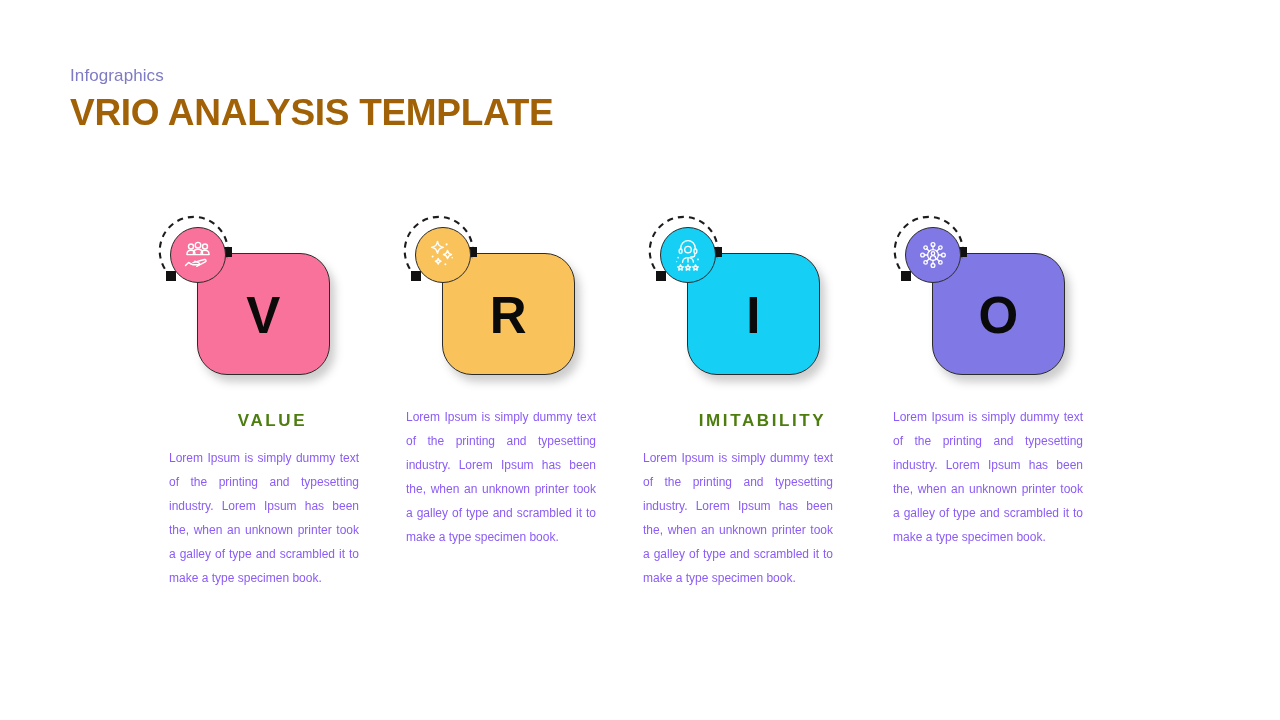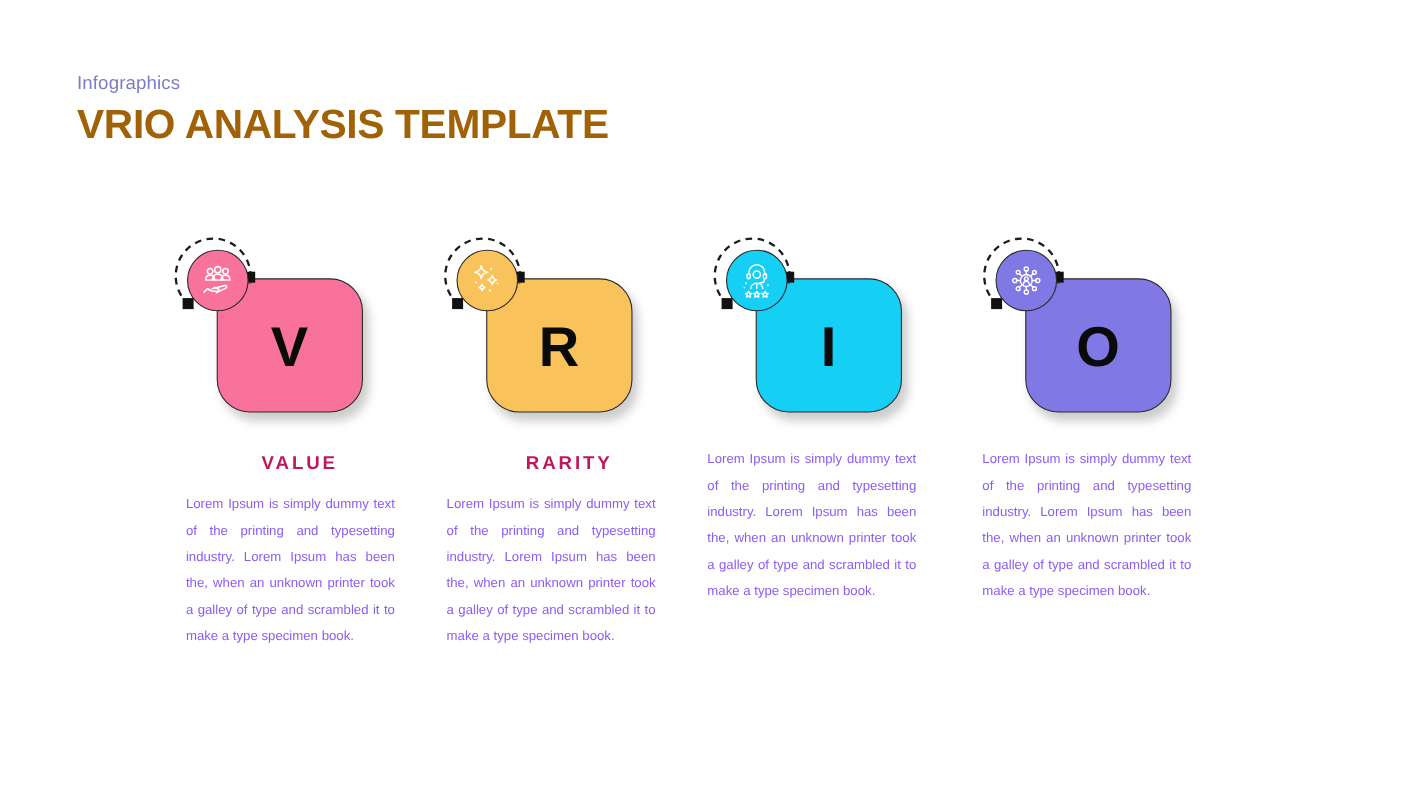--- a/index.html
+++ b/index.html
@@ -63,21 +63,21 @@
     width:56px; height:56px; border-radius:50%;
     border:1.3px solid #2b2b2b;
     display:flex; align-items:center; justify-content:center;
   }
   .badge svg { display:block; }
 
   
   .heading {
     margin-top:21px;
     text-align:center;
-    font-size:17px; font-weight:700; color:#be185d;
+    font-size:17px; font-weight:700; color:#4d7c0f;
     letter-spacing:2.6px;
     white-space:nowrap;
   }
   .body-text {
     margin-top:15px;
     width:190px;
     margin-left:auto; margin-right:auto;
     font-size:12px; line-height:24px;
     color:#8b5cf6;
     text-align:justify;
@@ -165,21 +165,20 @@
             <g fill="#ffffff">
               <circle cx="20.6" cy="6.4" r="1.05"></circle>
               <circle cx="6.6" cy="18.6" r="1.0"></circle>
               <circle cx="19.4" cy="26.2" r="1.0"></circle>
               <circle cx="26.2" cy="19.6" r="0.85"></circle>
             </g>
           </svg>
         </div>
       </div>
 
-      <div class="heading">RARITY</div>
       <div class="body-text">Lorem Ipsum is simply dummy text of the printing and typesetting industry. Lorem Ipsum has been the, when an unknown printer took a galley of type and scrambled it to make a type specimen book.</div>
     </div>
 
     <div class="col col-2">
       <div class="shape-wrap">
 
         <div class="card" style="background: rgb(22, 207, 245);">
           <div class="letter">I</div>
         </div>
 
@@ -207,20 +206,21 @@
             </g>
             <g fill="#ffffff">
               <circle cx="7.2" cy="19.6" r="0.95"></circle>
               <circle cx="27" cy="21.4" r="0.95"></circle>
               <circle cx="5.6" cy="23.6" r="0.7"></circle>
             </g>
           </svg>
         </div>
       </div>
 
+      <div class="heading">IMITABILITY</div>
       <div class="body-text">Lorem Ipsum is simply dummy text of the printing and typesetting industry. Lorem Ipsum has been the, when an unknown printer took a galley of type and scrambled it to make a type specimen book.</div>
     </div>
 
     <div class="col col-3">
       <div class="shape-wrap">
 
         <div class="card" style="background: rgb(128, 120, 229);">
           <div class="letter">O</div>
         </div>
 

